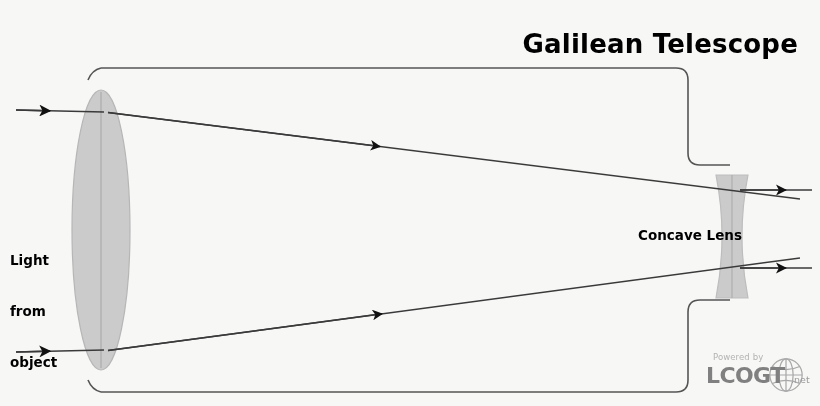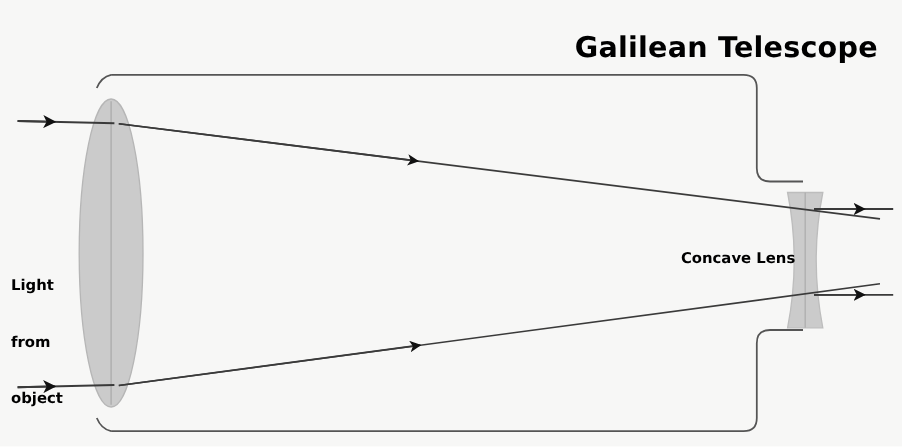--- a/index.html
+++ b/index.html
@@ -45,21 +45,21 @@
   .lbl-light {
     left: 10px;
     top: 218px;
     line-height: 17px;
   }
   .lbl-convex {
     left: 138px;
     top: 227px;
   }
   .lbl-concave {
-    left: 619px;
+    left: 638px;
     top: 227px;
   }
   .logo {
     position: absolute;
     left: 706px;
     top: 352px;
     width: 106px;
     height: 44px;
   }
   .logo-powered {
@@ -168,14 +168,29 @@
 
   <div class="lbl lbl-light">
     <div>Light</div>
     <div>from</div>
     <div>object</div>
   </div>
 
 
   <div class="lbl lbl-concave">Concave Lens</div>
 
+  <div class="logo">
+    <div class="logo-powered">Powered by</div>
+    <svg class="logo-globe" viewBox="0 0 40 40">
+      <g fill="none" stroke="#a8a8a8" stroke-width="1.3">
+        <circle cx="20" cy="20" r="17"></circle>
+        <ellipse cx="20" cy="20" rx="7.5" ry="17"></ellipse>
+        <line x1="20" y1="3" x2="20" y2="37"></line>
+        <line x1="3" y1="20" x2="37" y2="20"></line>
+        <path d="M 5.6 11 Q 20 17.5 34.4 11"></path>
+        <path d="M 5.6 29 Q 20 22.5 34.4 29"></path>
+      </g>
+    </svg>
+    <div class="logo-word">LCOGT</div>
+    <div class="logo-tld">.net</div>
+  </div>
 
 </div>
 
 </body></html>

